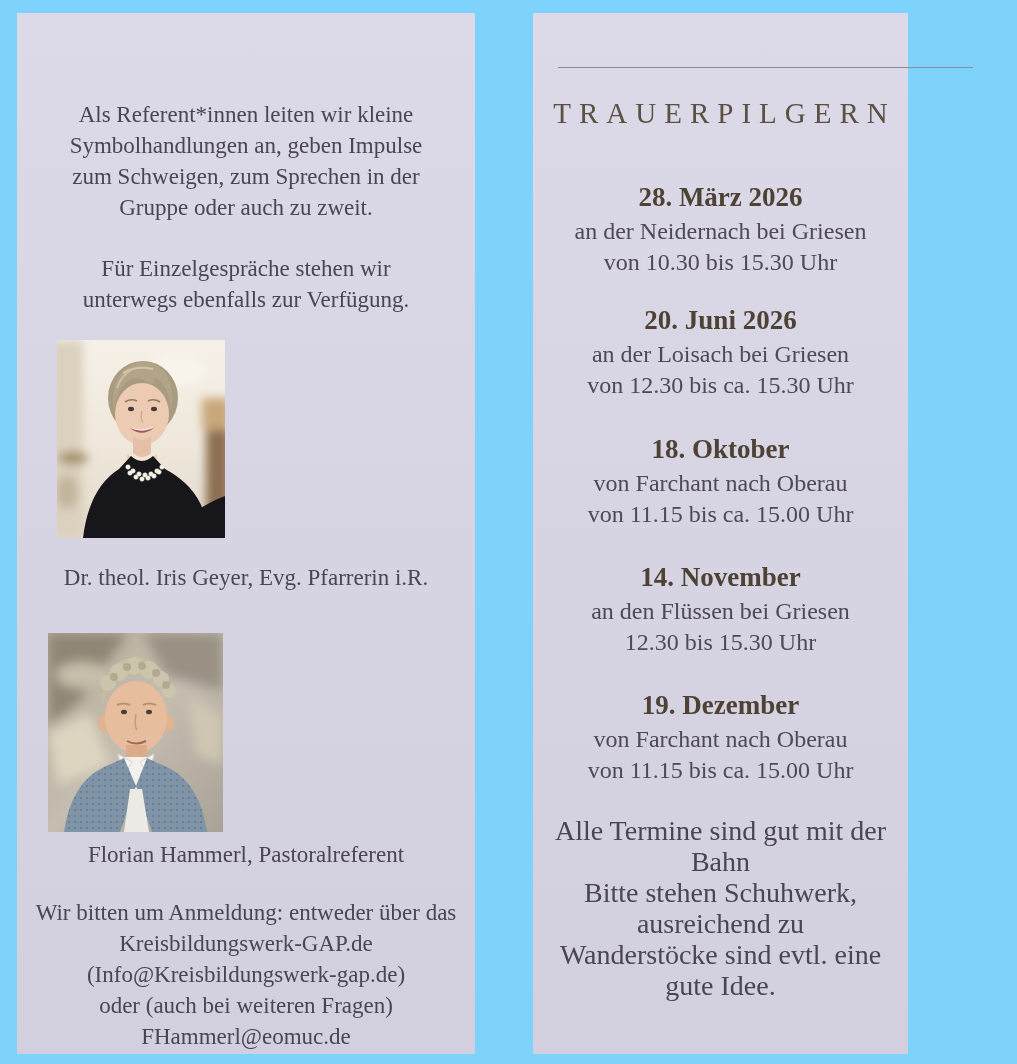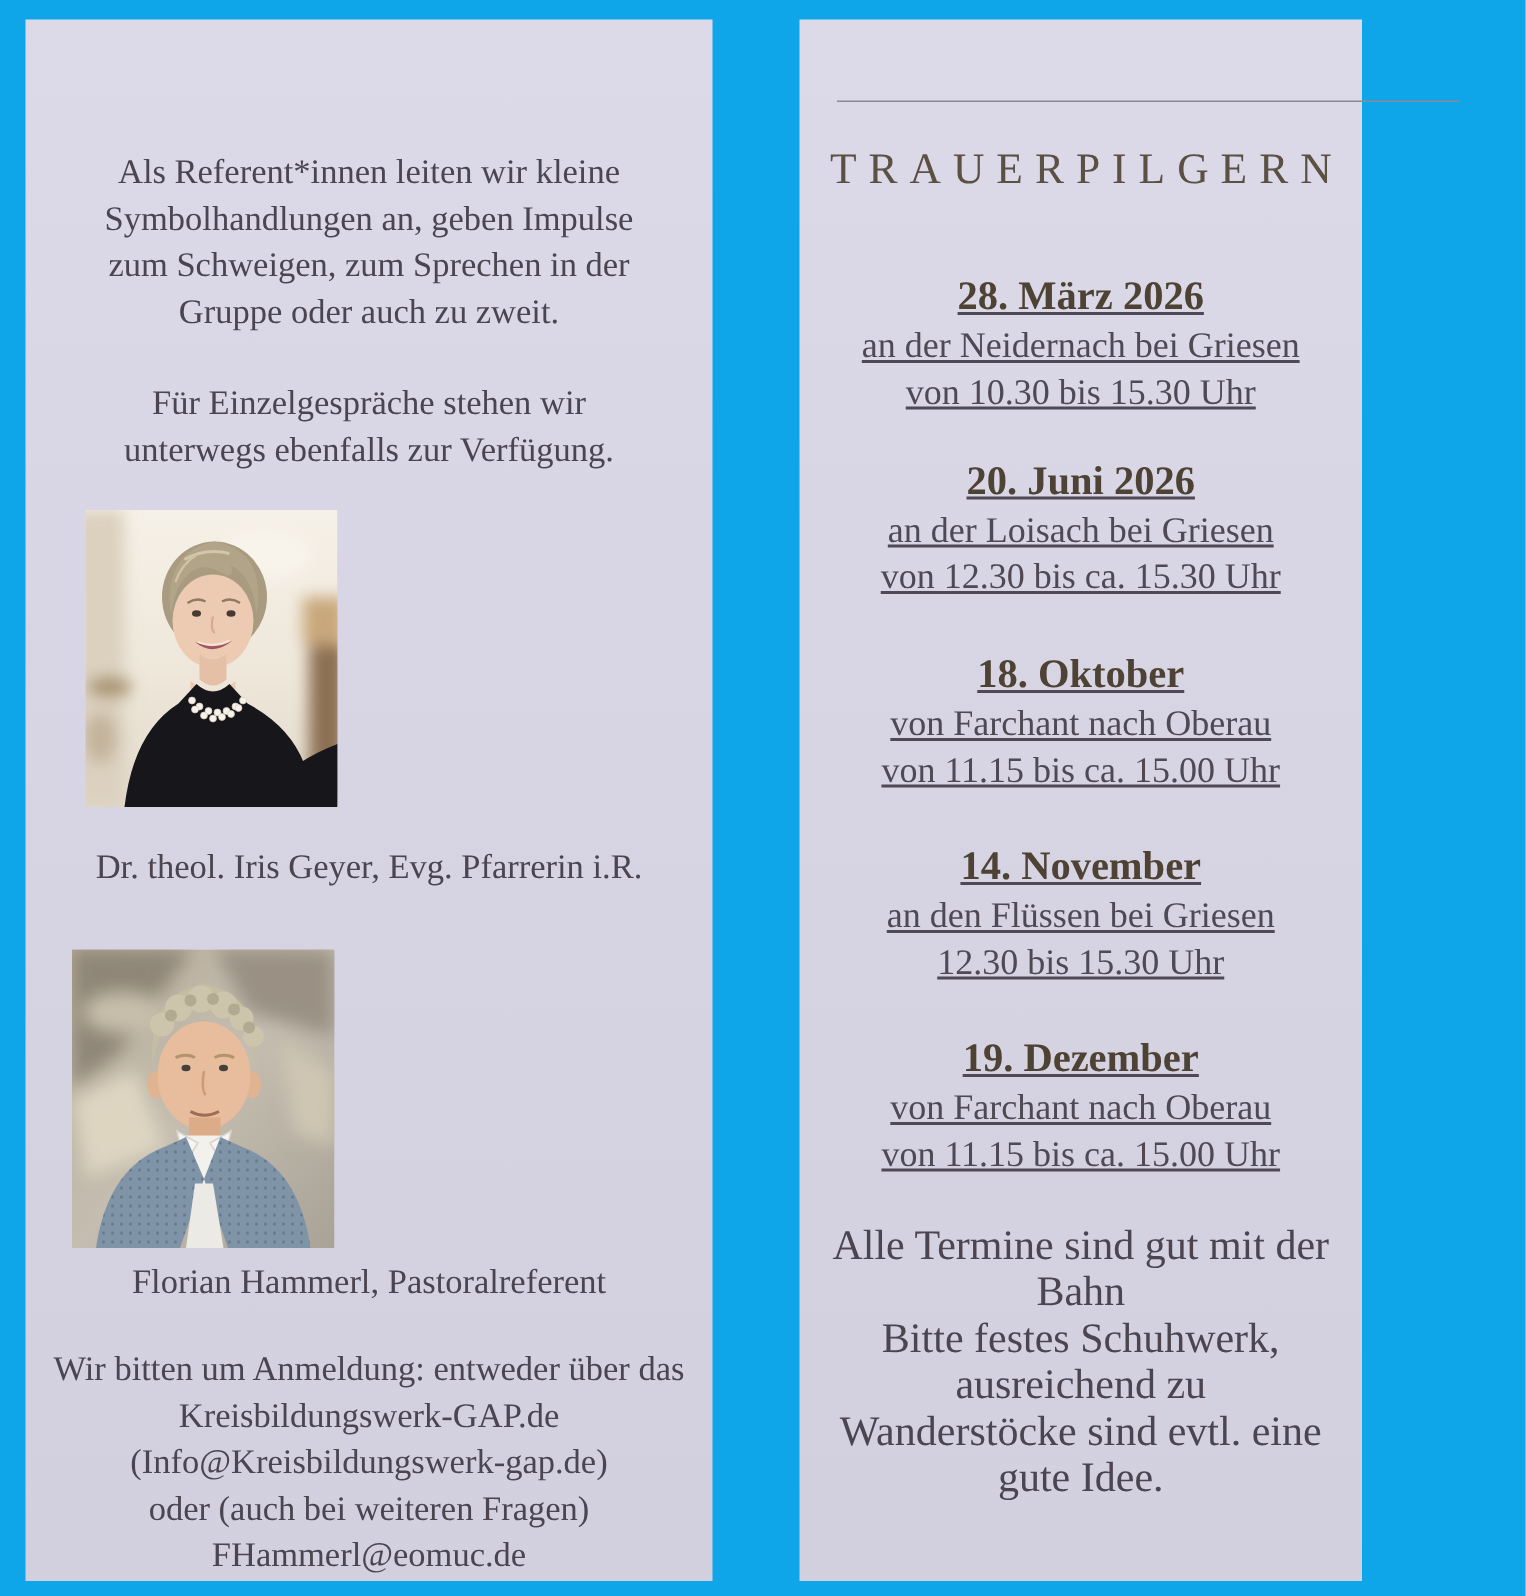--- a/index.html
+++ b/index.html
@@ -2,21 +2,21 @@
 <html lang="de"><head>
 <meta charset="utf-8">
 <style>
   html,body{margin:0;padding:0;}
   body{
     width:1017px;height:1064px;background:#ffffff;
     font-family:"Liberation Serif", serif;
     color:#4a4550;
     -webkit-font-smoothing:antialiased;
   }
-  .canvas{position:relative;width:1017px;height:1064px;overflow:hidden;background:#0ea5e9;}
+  .canvas{position:relative;width:1017px;height:1064px;overflow:hidden;background:#7dd3fc;}
   .panel{
     position:absolute;top:13px;height:1041px;
     background:linear-gradient(180deg,#dcd9e8 0%,#d7d4e3 45%,#d2cfdf 100%);
   }
   .panel-left{left:17px;width:458px;}
   .panel-right{left:533px;width:375px;}
   .block{position:absolute;left:0;right:0;text-align:center;}
   .body-text{font-size:23px;line-height:31px;color:#4a4550;}
   .intro1{top:86px;}
   .intro2{top:240px;}
@@ -27,21 +27,21 @@
   .caption{font-size:23px;line-height:31px;color:#4a4550;}
   .caption1{top:549px;}
   .caption2{top:826px;}
   .contact{top:884px;}
   .rule{position:absolute;top:54px;left:25px;width:415px;height:1px;background:#8d8995;}
   .title{
     position:absolute;top:82px;left:0;right:0;margin:0;text-align:center;
     font-size:29px;font-weight:400;letter-spacing:8px;text-indent:8px;
     color:#5a5043;line-height:36px;
   }
-  .event{font-size:24px;line-height:31px;color:#4e4954;text-decoration:underline;}
+  .event{font-size:24px;line-height:31px;color:#4e4954;}
   .event-date{font-size:27px;font-weight:700;line-height:34px;margin-bottom:2px;color:#4d4234;}
   .e0{top:167px}.e1{top:290px}.e2{top:419px}.e3{top:547px}.e4{top:675px}
   .notes{top:802px;font-size:28px;line-height:31px;color:#4a4550;}
 </style>
 </head>
 <body>
 
 <div class="canvas">
 
   <section class="panel panel-left">
@@ -217,18 +217,18 @@
     </div>
 
     <div class="block event e4">
       <div class="event-date">19. Dezember</div>
       <div>von Farchant nach Oberau</div>
       <div>von 11.15 bis ca. 15.00 Uhr</div>
     </div>
 
     <div class="block notes">
       <div>Alle Termine sind gut mit der Bahn</div>
-      <div>Bitte festes Schuhwerk, ausreichend zu</div>
+      <div>Bitte stehen Schuhwerk, ausreichend zu</div>
       <div>Wanderstöcke sind evtl. eine gute Idee.</div>
     </div>
   </section>
 
 </div>
 
 </body></html>

